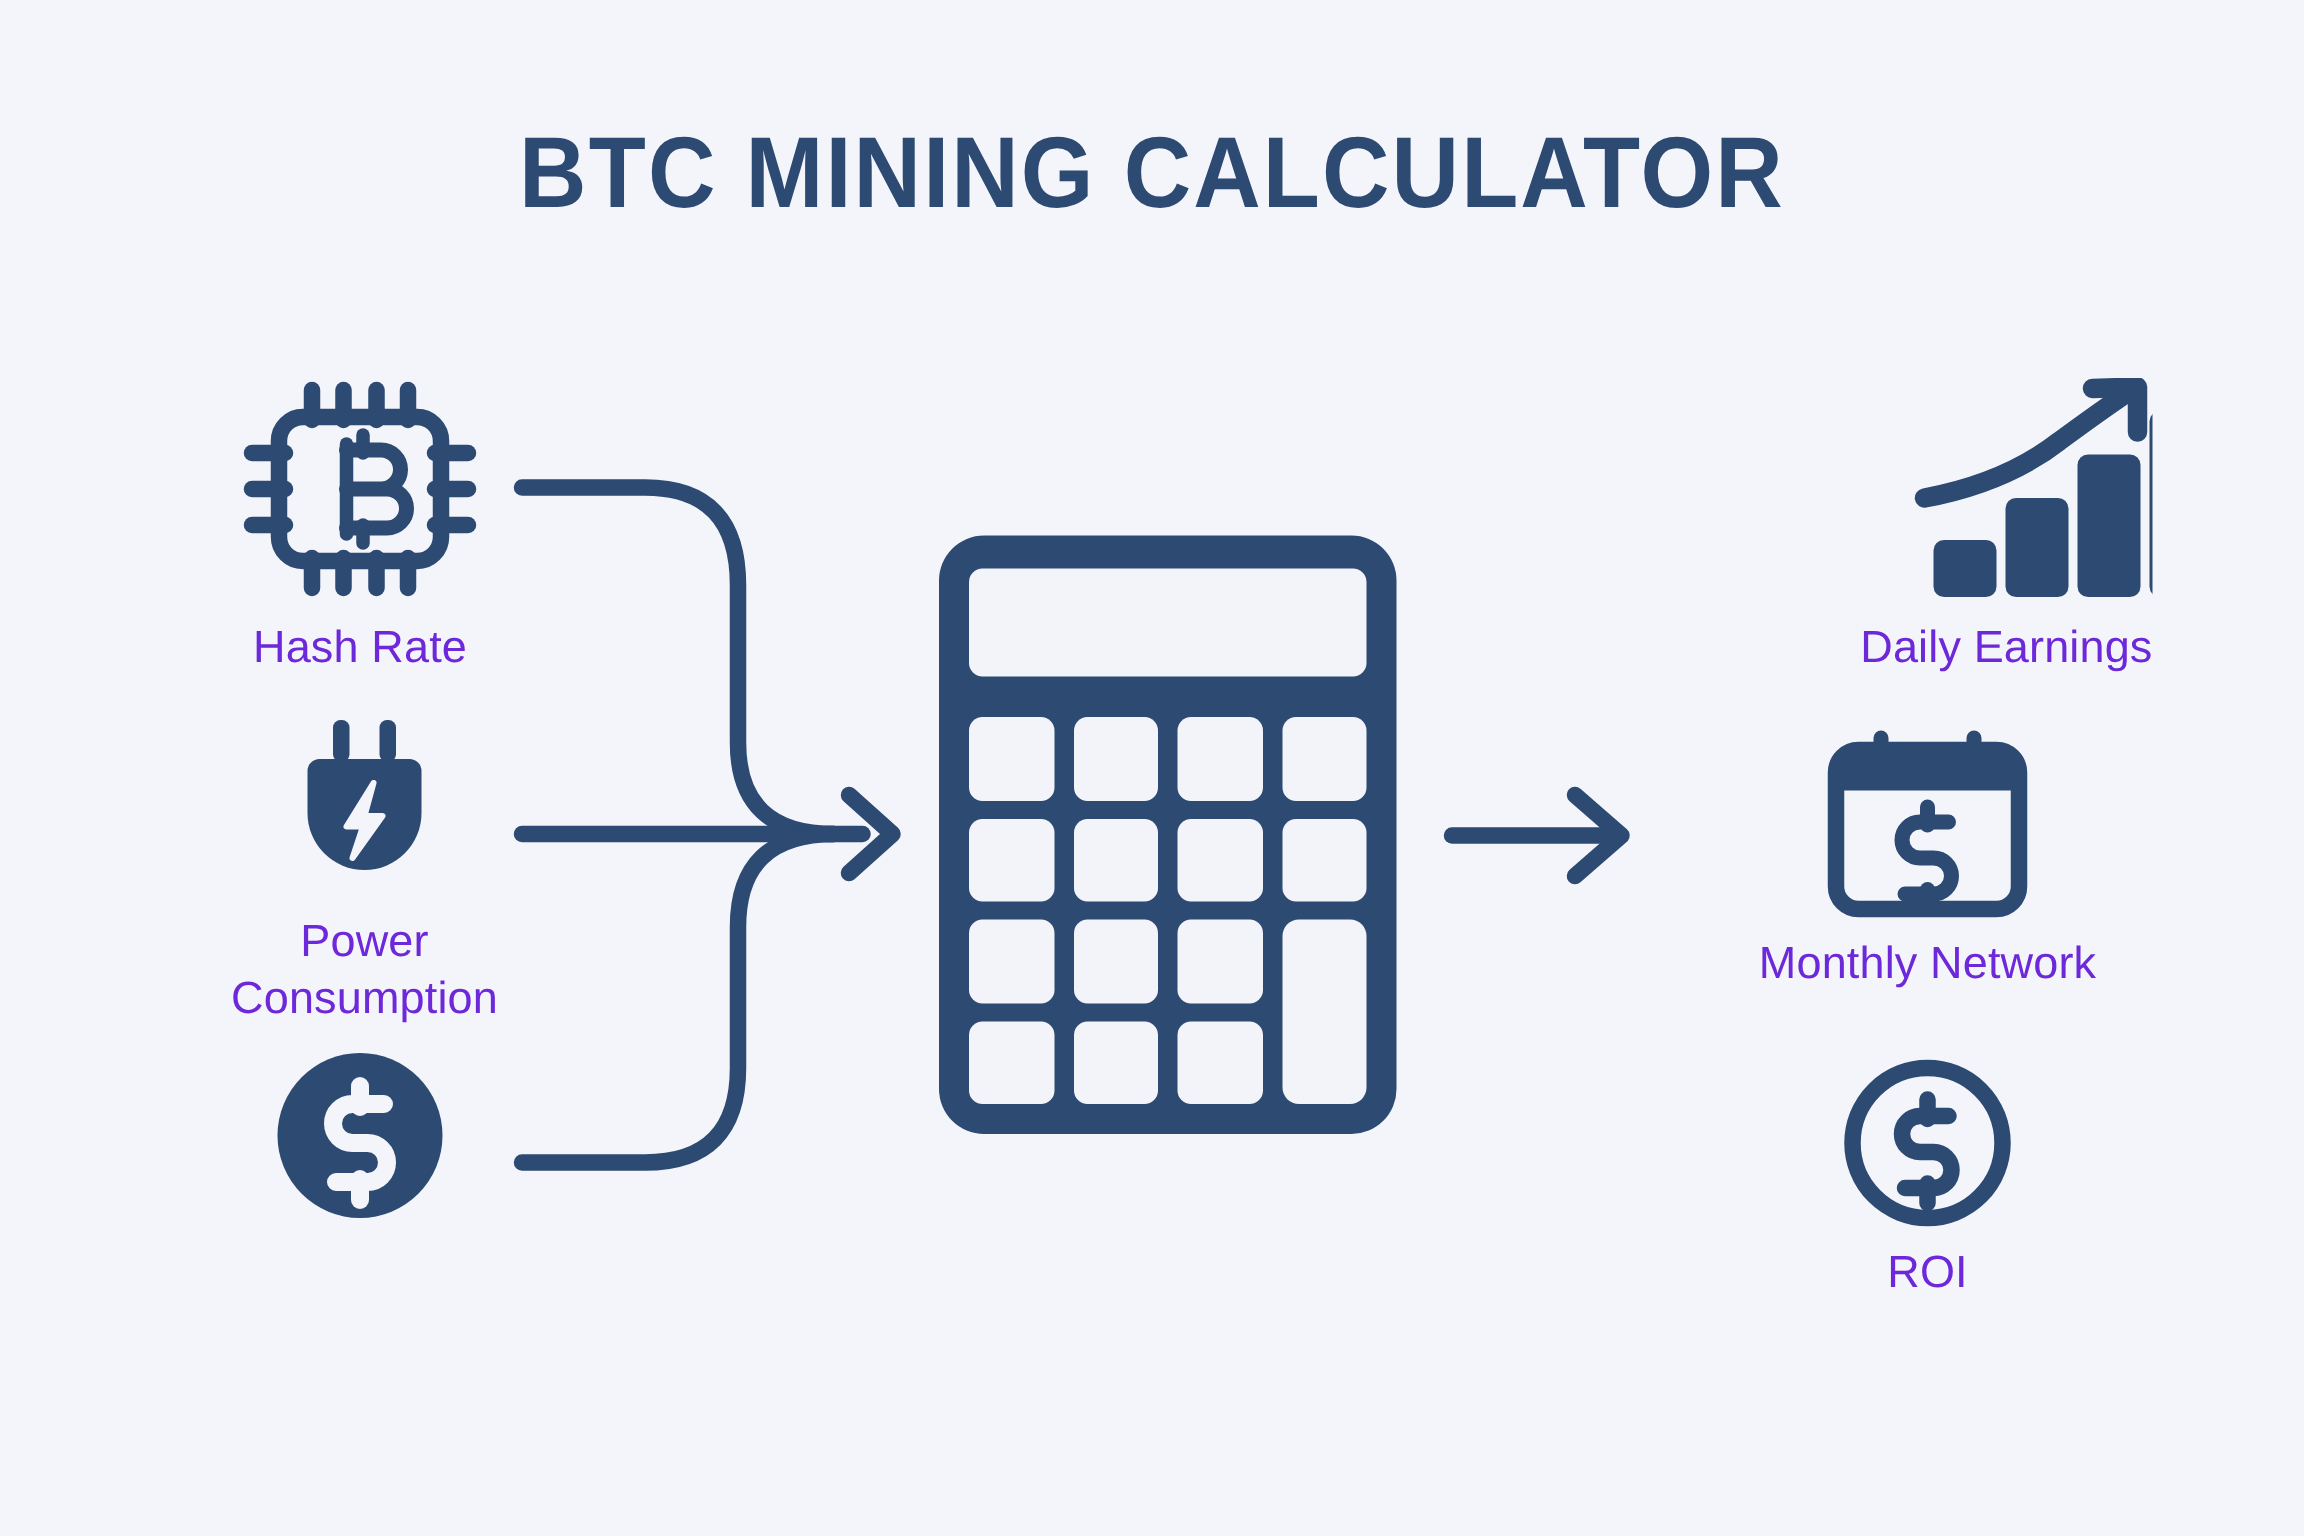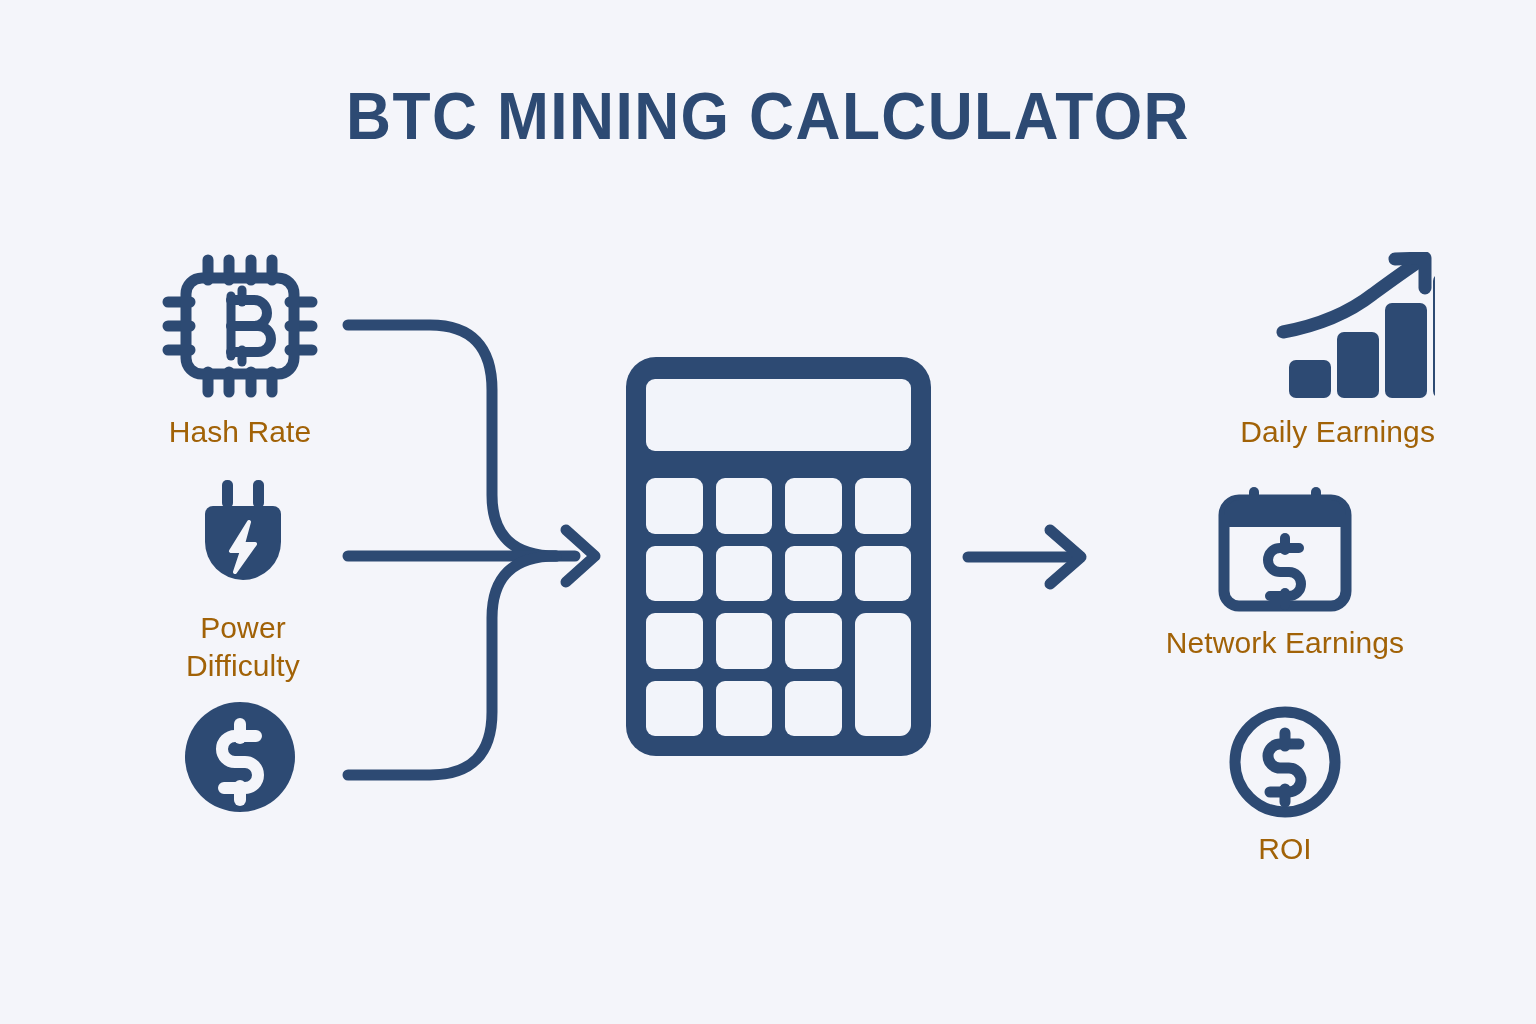--- a/index.html
+++ b/index.html
@@ -54,21 +54,21 @@
     display: flex;
     align-items: flex-end;
     justify-content: center;
   }
 
   .node .node-label {
     margin-top: 11px;
     font-family: "Liberation Sans", sans-serif;
     font-size: 30px;
     font-weight: 500;
-    color: #a16207;
+    color: #6d28d9;
     text-align: center;
     line-height: 1.27;
     letter-spacing: 0.1px;
     white-space: pre-line;
   }
 
   
   #node-hash-rate          { left: 90px;  top: 250px; }
   #node-power-consumption  { left: 93px;  top: 478px; }
   #node-network-difficulty { left: 90px;  top: 700px; }
@@ -193,21 +193,21 @@
 
         <rect x="39" y="2" width="11" height="28" rx="5" fill="#2d4a73"></rect>
         <rect x="70" y="2" width="11" height="28" rx="5" fill="#2d4a73"></rect>
 
         <path d="M22 36 a8 8 0 0 1 8 -8 h60 a8 8 0 0 1 8 8 v28 a38 38 0 0 1 -76 0 Z" fill="#2d4a73"></path>
 
         <path d="M66 44 L48 73 L59 73 L52 94 L72 66 L60 66 Z" fill="#f4f5fa" stroke="#f4f5fa" stroke-width="4" stroke-linejoin="round"></path>
       </svg>
     </div>
     <div class="node-label">Power
-Difficulty</div>
+Consumption</div>
   </div>
 
   <div class="node" id="node-network-difficulty">
     <div class="icon-wrap">
       <svg width="114" height="114" viewBox="0 0 114 114">
         <circle cx="57" cy="57" r="55" fill="#2d4a73"></circle>
 
         <g fill="none" stroke="#f4f5fa" stroke-width="12" stroke-linecap="round" stroke-linejoin="round">
           <path d="M73 36 H52 a13 13 0 0 0 0 26 h10 a13 13 0 0 1 0 26 H41"></path>
           <line x1="57" y1="24" x2="57" y2="38"></line>
@@ -268,21 +268,21 @@
 
         <path d="M9 30 V30 a15 15 0 0 1 15 -15 h92 a15 15 0 0 1 15 15 v12 H9 Z" fill="#2d4a73"></path>
 
         <g fill="none" stroke="#2d4a73" stroke-width="10" stroke-linecap="round" stroke-linejoin="round">
           <path d="M84 63 H65 a12 12 0 0 0 0 24 h9 a12 12 0 0 1 0 24 H55"></path>
           <line x1="70" y1="53" x2="70" y2="65"></line>
           <line x1="70" y1="108" x2="70" y2="120"></line>
         </g>
       </svg>
     </div>
-    <div class="node-label">Network Earnings</div>
+    <div class="node-label">Monthly Network</div>
   </div>
 
   <div class="node" id="node-roi">
     <div class="icon-wrap">
       <svg width="114" height="114" viewBox="0 0 114 114">
         <circle cx="57" cy="57" r="50" fill="none" stroke="#2d4a73" stroke-width="11"></circle>
         <g fill="none" stroke="#2d4a73" stroke-width="11" stroke-linecap="round" stroke-linejoin="round">
           <path d="M71 39 H52 a12 12 0 0 0 0 24 h9 a12 12 0 0 1 0 24 H42"></path>
           <line x1="57" y1="28" x2="57" y2="41"></line>
           <line x1="57" y1="84" x2="57" y2="97"></line>

